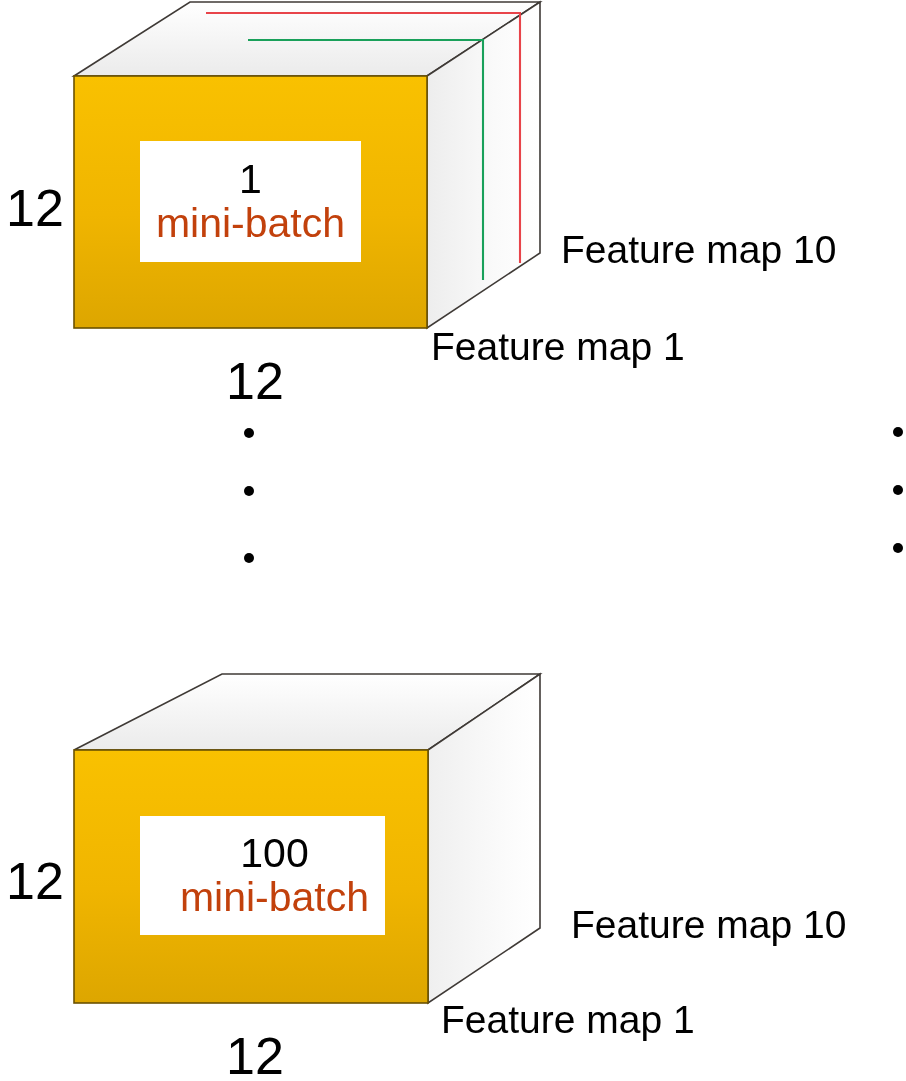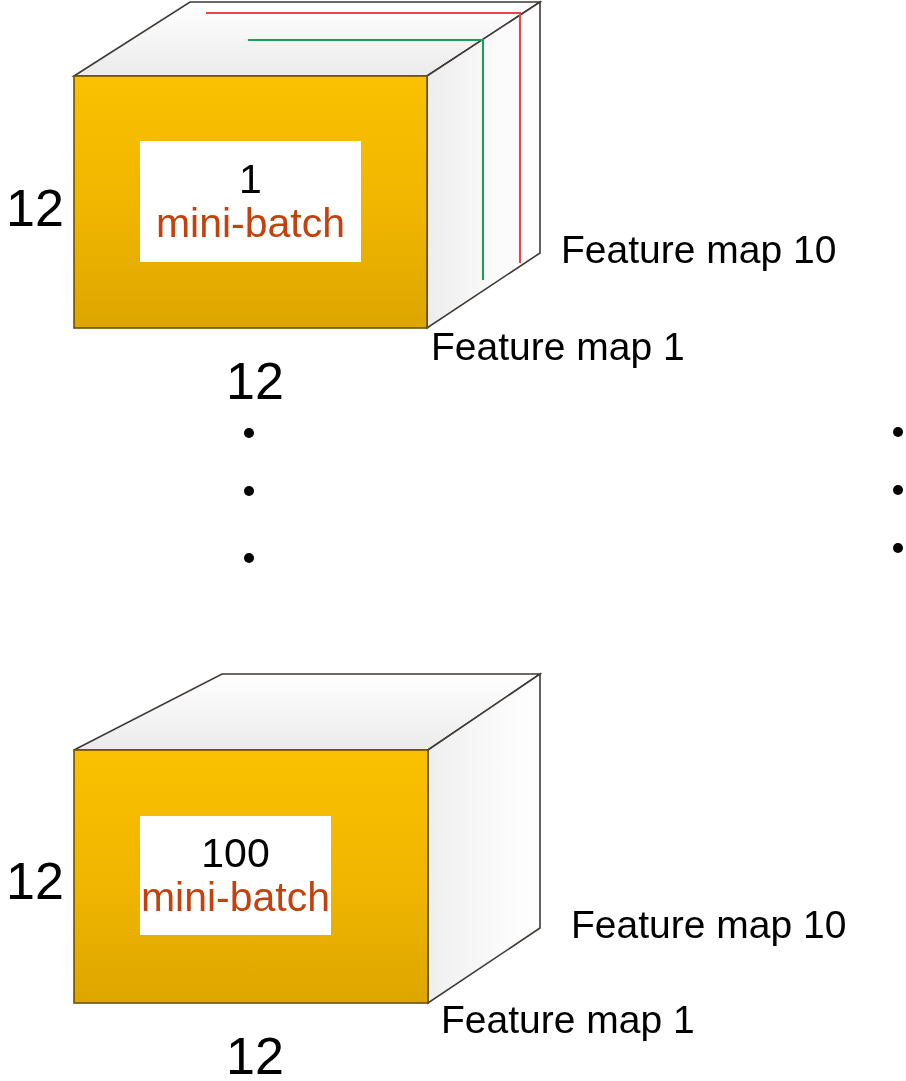--- a/index.html
+++ b/index.html
@@ -135,21 +135,21 @@
     <div class="dot" style="left:244px; top:486px;"></div>
     <div class="dot" style="left:244px; top:553px;"></div>
   </div>
 
   <div>
     <div class="dot" style="left:893px; top:427px;"></div>
     <div class="dot" style="left:893px; top:485px;"></div>
     <div class="dot" style="left:893px; top:543px;"></div>
   </div>
 
-  <div class="facebox" style="left:140px; top:816px; width:191px; height:119px;">
+  <div class="facebox" style="left:140px; top:816px; width:221px; height:119px;padding-left:24px;">
     <div class="line1">100</div>
     <div class="line2">mini-batch</div>
   </div>
 
   <div class="txt dim-label" style="left:6px; top:855px;">12</div>
 
   <div class="txt dim-label" style="left:226px; top:1030px;">12</div>
 
   <div class="txt fm-label" style="left:571px; top:905px;">Feature map 10</div>
 

